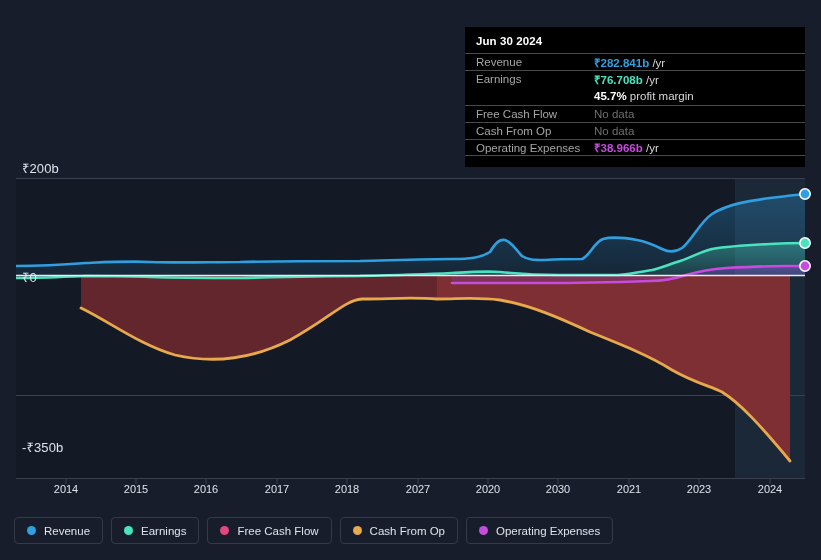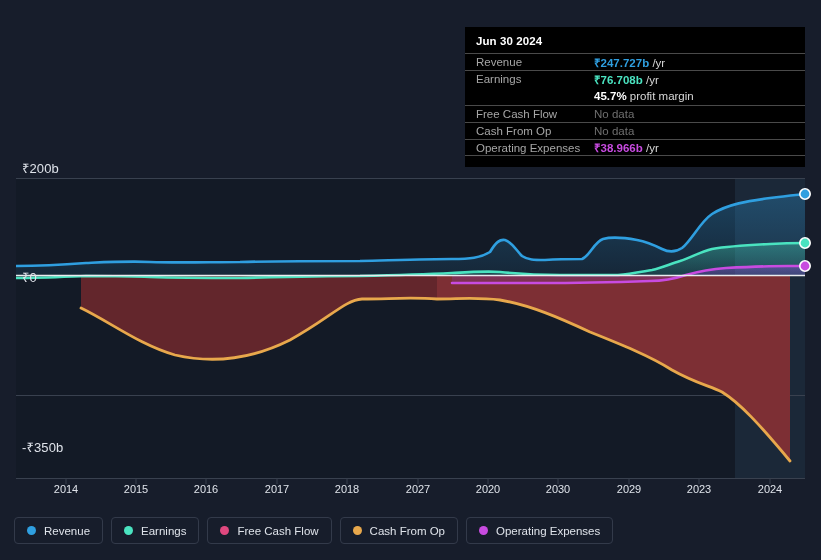--- a/index.html
+++ b/index.html
@@ -277,31 +277,31 @@
 
   <div class="xaxis" id="xaxis">
       <div class="xtick" style="left: 66px;">2014</div>
       <div class="xtick" style="left: 136px;">2015</div>
       <div class="xtick" style="left: 206px;">2016</div>
       <div class="xtick" style="left: 277px;">2017</div>
       <div class="xtick" style="left: 347px;">2018</div>
       <div class="xtick" style="left: 418px;">2027</div>
       <div class="xtick" style="left: 488px;">2020</div>
       <div class="xtick" style="left: 558px;">2030</div>
-      <div class="xtick" style="left: 629px;">2029</div>
+      <div class="xtick" style="left: 629px;">2021</div>
       <div class="xtick" style="left: 699px;">2023</div>
       <div class="xtick" style="left: 770px;">2024</div>
     </div>
 
   <div class="tooltip">
     <div class="tt-date">Jun 30 2024</div>
     <div id="tt-rows">
         <div class="tt-row">
           <div class="tt-label">Revenue</div>
-          <div class="tt-val"><span class="num" style="color: rgb(47, 159, 224);">₹247.727b</span><span class="unit"> /yr</span></div>
+          <div class="tt-val"><span class="num" style="color: rgb(47, 159, 224);">₹282.841b</span><span class="unit"> /yr</span></div>
         </div>
         <div class="tt-row">
           <div class="tt-label">Earnings</div>
           <div class="tt-val"><span class="num" style="color: rgb(74, 227, 192);">₹76.708b</span><span class="unit"> /yr</span></div>
         </div>
         <div class="tt-row sub">
           <div class="tt-label"></div>
           <div class="tt-val tt-pm"><b>45.7%</b> profit margin</div>
         </div>
         <div class="tt-row">

